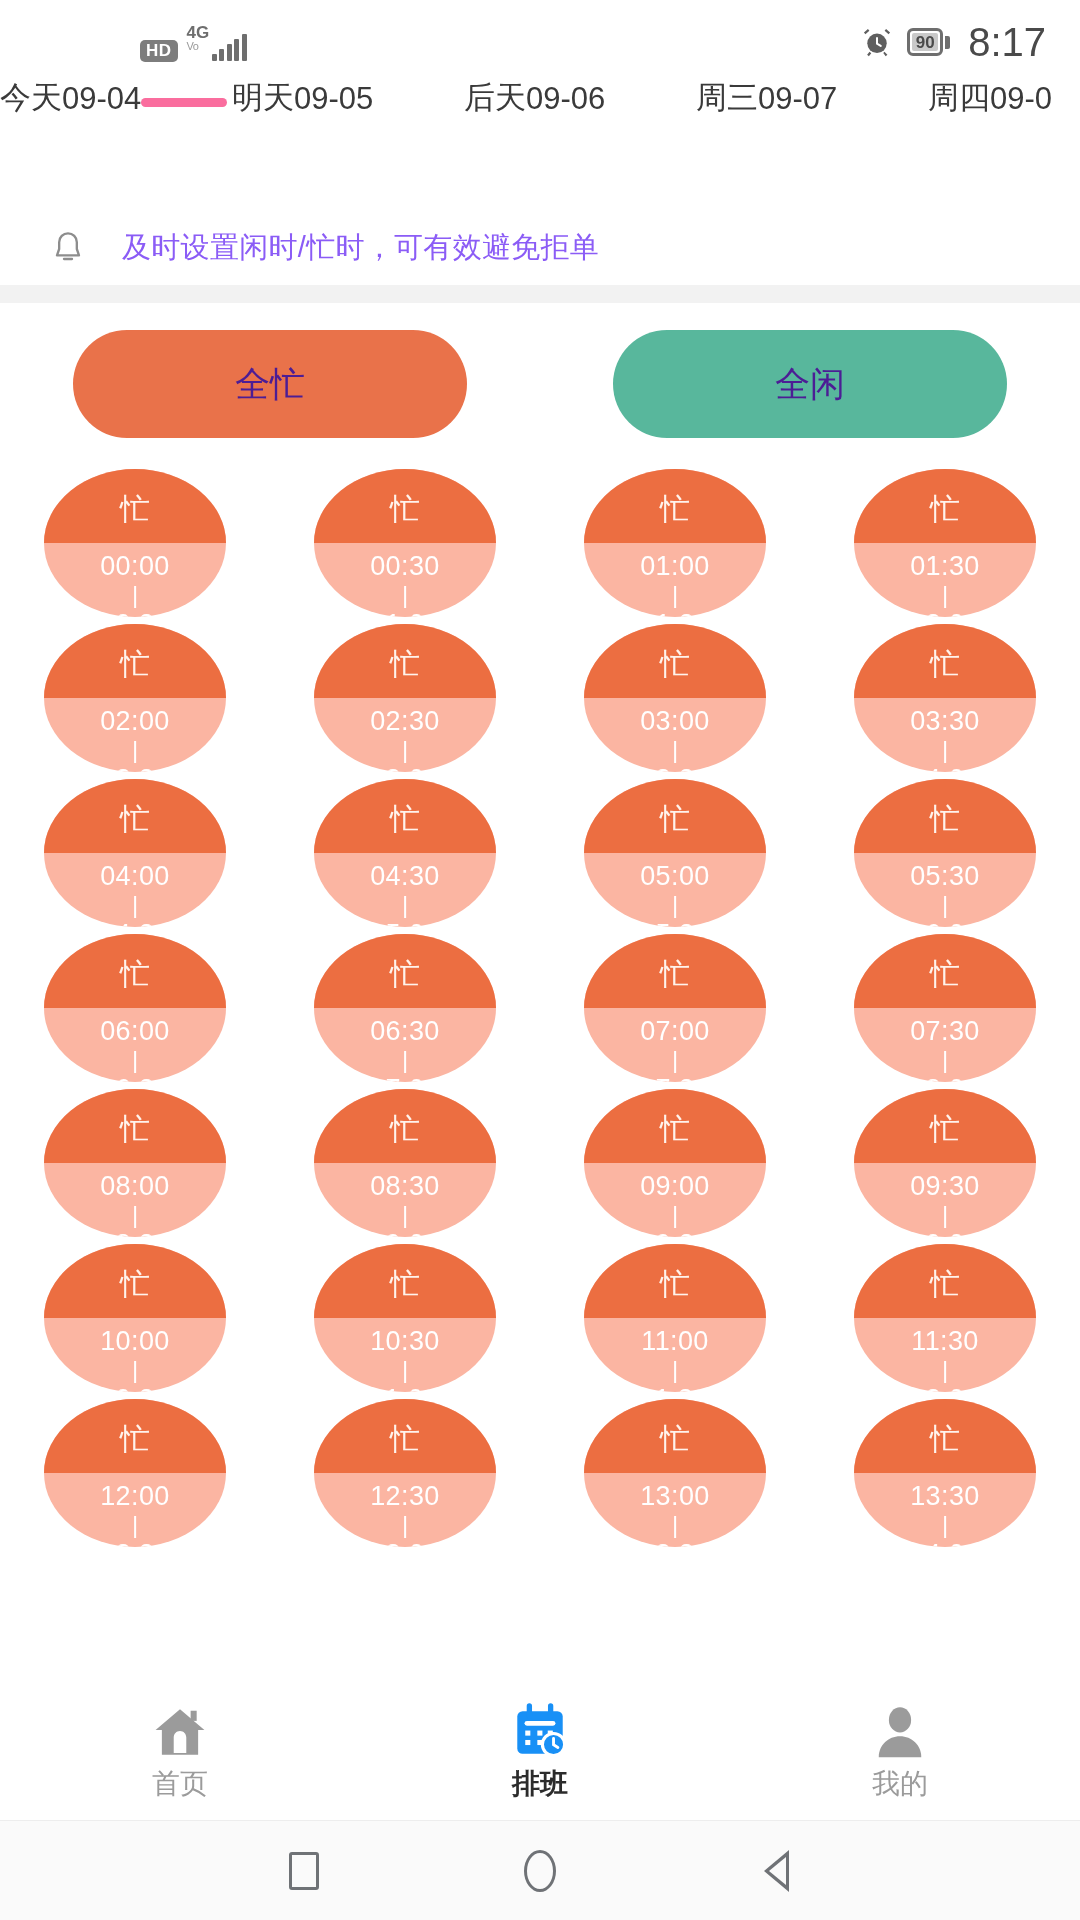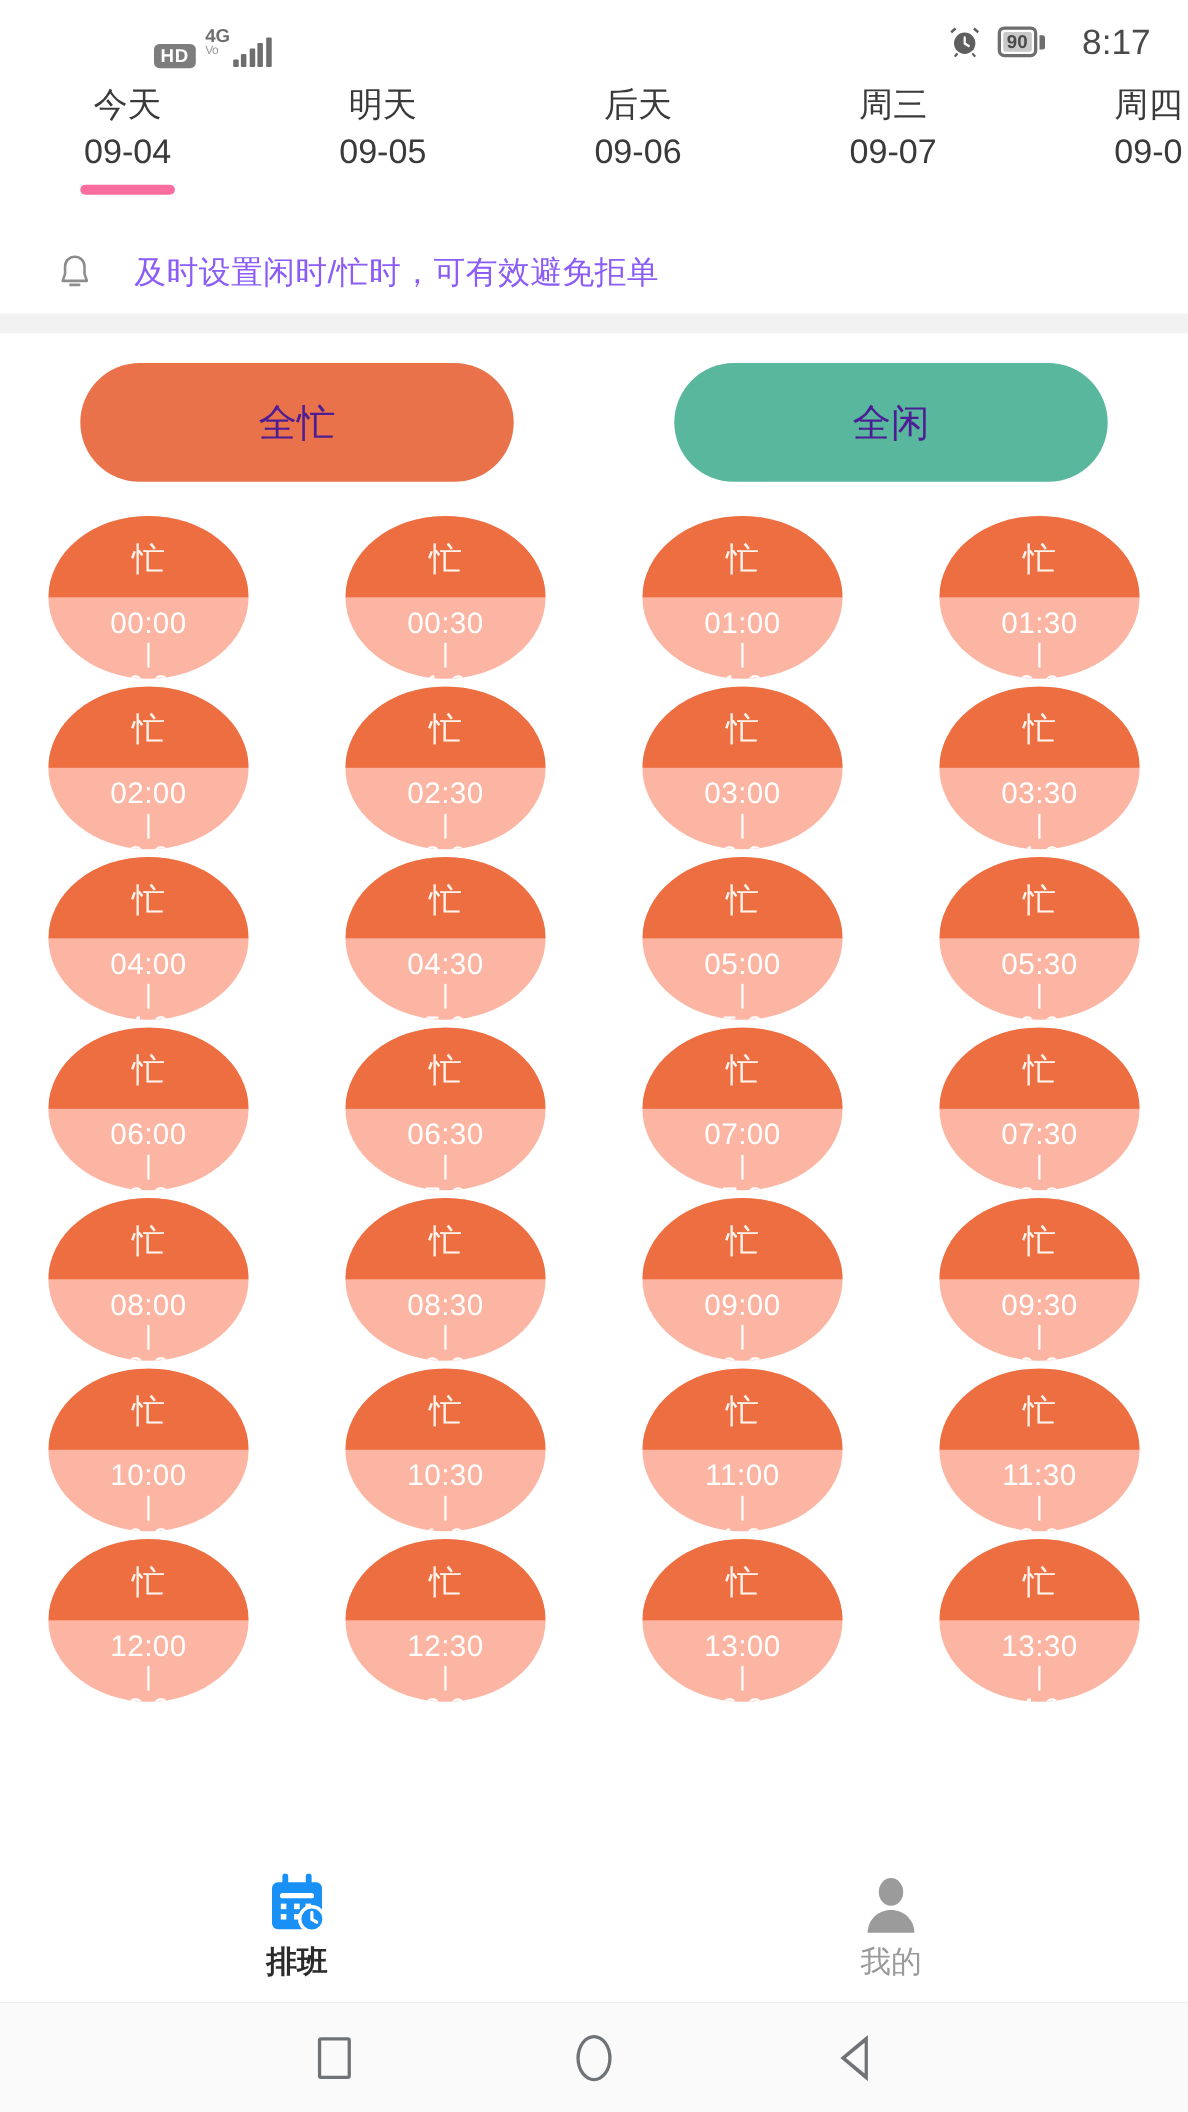--- a/index.html
+++ b/index.html
@@ -39,29 +39,29 @@
   .batt-body{
     width:36px; height:28px; border:3px solid #6e6e6e; border-radius:6px;
     display:flex; align-items:center; justify-content:center; position:relative;
   }
   .batt-fill{
     position:absolute; left:2px; top:2px; bottom:2px; width:calc(100% - 4px);
     background:#c9c9c9; border-radius:2px;
   }
   .batt-num{ position:relative; font-size:17px; font-weight:bold; color:#4a4a4a; line-height:1; }
   .batt-tip{ width:5px; height:13px; background:#6e6e6e; border-radius:0 2px 2px 0; margin-left:2px; }
-  .sb-time{ font-size:32px; color:#4a4a4a; line-height:1; margin-left:20px; }
+  .sb-time{ font-size:40px; color:#4a4a4a; line-height:1; margin-left:4px; }
 
   
   .datetabs{
     position:absolute; top:72px; left:0; width:1080px; height:112px;
     display:flex; align-items:flex-start; overflow:hidden;
   }
   .dtab{
-    flex:0 0 232px; display:flex; flex-direction:column; align-items:center;
+    flex:0 0 232px; display:flex; flex-direction:row; align-items:center;
     padding-top:4px; position:relative;
   }
   .dtab .d-name{ font-size:31px; color:#3a3a3a; line-height:1.25; }
   .dtab .d-date{ font-size:31px; color:#3a3a3a; line-height:1.35; margin-top:2px; }
   .dtab .d-underline{
     width:86px; height:9px; border-radius:6px; margin-top:9px; background:transparent;
   }
   .dtab.active .d-underline{ background:#FA6D9E; }
 
   
@@ -579,20 +579,28 @@
               <span class="t-line">13:30</span>
               <span class="t-sep">|</span>
               <span class="t-line">14:00</span>
             </div>
           </div>
         </div>
       </div>
   </div>
 
   <div class="tabbar">
+    <div class="tabitem">
+      <svg class="tab-ico" viewBox="0 0 24 24">
+        <path d="M12 2.6 1.9 11.2h2.6v10.2h15V11.2h2.6z" fill="#9b9b9b"></path>
+        <path d="M12 11.6c-1.5 0-2.6 1.2-2.6 2.7v6.4h5.2v-6.4c0-1.5-1.1-2.7-2.6-2.7z" fill="#ffffff"></path>
+        <rect x="16.4" y="3.2" width="2.5" height="4.2" fill="#9b9b9b"></rect>
+      </svg>
+      <span class="tab-label">首页</span>
+    </div>
     <div class="tabitem active">
       <svg class="tab-ico" viewBox="0 0 24 24">
         <rect x="2.6" y="3.4" width="18.8" height="17.6" rx="2.2" fill="#1890F6"></rect>
         <path d="M7.6 1.2v4.2M16.4 1.2v4.2" stroke="#1890F6" stroke-width="2.2" stroke-linecap="round"></path>
         <rect x="5.6" y="7.4" width="12.8" height="2" rx="1" fill="#ffffff"></rect>
         <rect x="5.9" y="11.4" width="2.1" height="2.1" fill="#ffffff"></rect>
         <rect x="10.9" y="11.4" width="2.1" height="2.1" fill="#ffffff"></rect>
         <rect x="15.2" y="11.4" width="2.1" height="2.1" fill="#ffffff"></rect>
         <rect x="5.9" y="15.3" width="2.1" height="2.1" fill="#ffffff"></rect>
         <rect x="10.9" y="15.3" width="2.1" height="2.1" fill="#ffffff"></rect>

